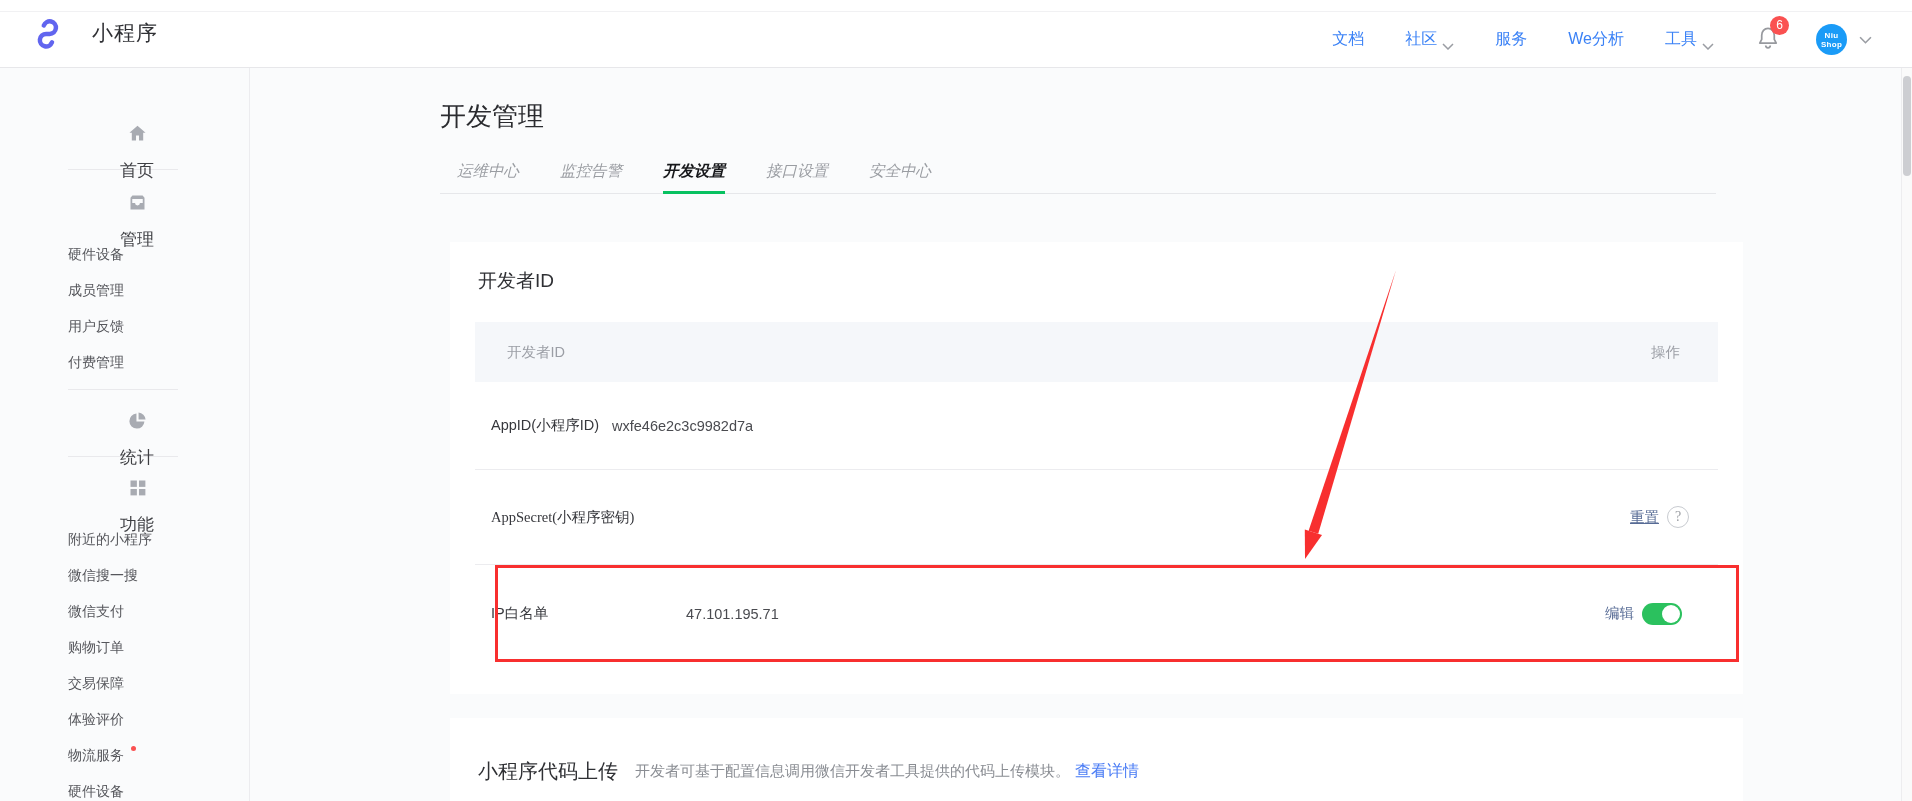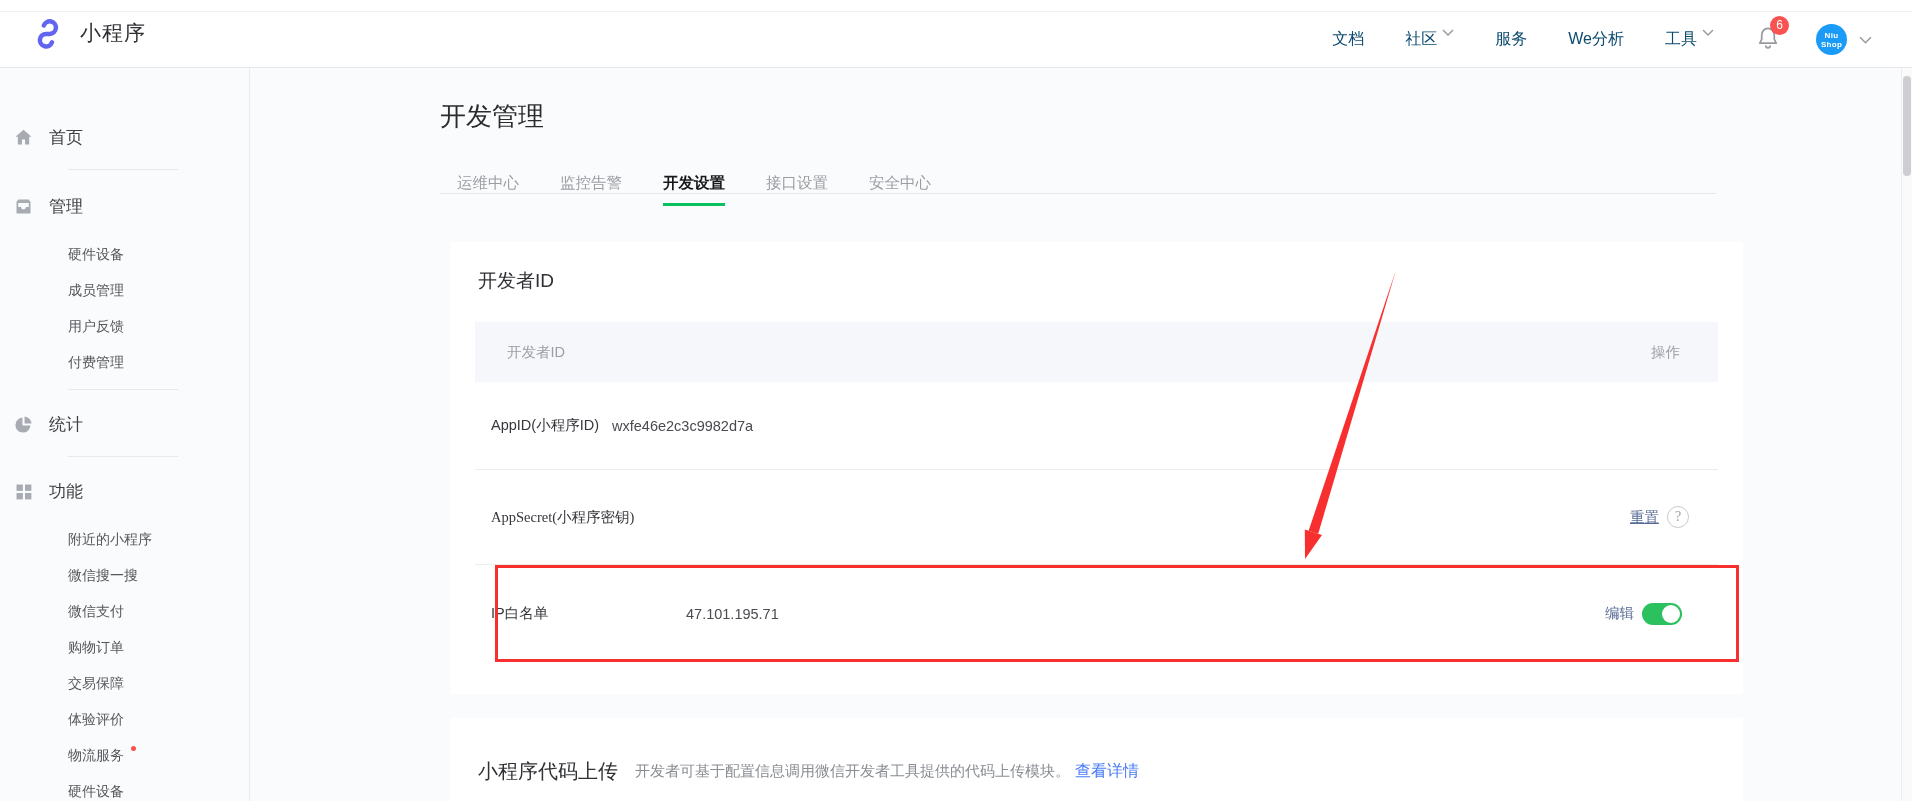--- a/index.html
+++ b/index.html
@@ -4,50 +4,50 @@
 <style>
   * { margin:0; padding:0; box-sizing:border-box; }
   html,body { width:1912px; height:801px; overflow:hidden; background:#fff;
               font-family:"Liberation Sans", sans-serif; }
   .stage { position:absolute; top:0; left:0; width:1912px; height:801px; }
 
   
   .topbar { position:absolute; top:0; left:0; width:1912px; height:68px; background:#fff;
             border-bottom:1px solid #e7e7ea; z-index:30; }
   .top-hairline { position:absolute; top:11px; left:0; width:1912px; height:1px; background:#f1f1f3; }
-  .logo-wrap { position:absolute; left:30px; top:16px; display:flex; align-items:center; gap:16px; cursor:pointer; }
+  .logo-wrap { position:absolute; left:30px; top:16px; display:flex; align-items:center; gap:28px; cursor:pointer; }
   .logo-text { font-size:21px; color:#2f3034; letter-spacing:1px; }
   .topnav { position:absolute; right:40px; top:11px; height:57px; display:flex; align-items:center; gap:41px; }
-  .nav-item { display:flex; align-items:flex-start; gap:5px; font-size:16px; color:#0c4a6e; cursor:pointer; white-space:nowrap; }
+  .nav-item { display:flex; align-items:flex-end; gap:5px; font-size:16px; color:#3b82f6; cursor:pointer; white-space:nowrap; }
   .bell-wrap { position:relative; cursor:pointer; margin-right:-6px; }
   .bell-badge { position:absolute; top:-9px; left:15px; min-width:19px; height:19px; border-radius:10px;
                 background:#fa5151; color:#fff; font-size:12px; line-height:19px; text-align:center; }
   .avatar-wrap { display:flex; align-items:center; gap:12px; cursor:pointer; }
   .avatar { width:31px; height:31px; border-radius:50%; background:#1a9bf7; color:#fff;
             display:flex; flex-direction:column; align-items:center; justify-content:center;
             font-size:8px; font-weight:bold; line-height:9px; letter-spacing:.3px; }
 
   
   .page-bg { position:absolute; top:68px; left:0; width:1912px; height:733px; background:#fafbfc; }
 
   
   .sidebar { position:absolute; top:68px; left:0; width:250px; height:733px;
              border-right:1px solid #ececef; background:#fafbfc; z-index:5; }
-  .side-head { display:flex; align-items:center; height:28px; padding-left:13px; gap:15px;
-               font-size:17px; color:#3e3f43; cursor:pointer; }
+  .side-head { display:flex; align-items:center; height:28px; padding-left:25px; gap:15px;
+               font-size:17px; color:#3e3f43; cursor:pointer;flex-direction:column; }
   .side-head svg { flex:0 0 auto; }
   .side-divider { height:1px; background:#e9e9ec; margin:18px 0 0 68px; width:110px; }
   .side-sub { list-style:none; margin-top:16px; }
   .side-sub li { height:36px; line-height:36px; padding-left:68px; font-size:14px; color:#56575c; cursor:pointer; }
   .dot { display:inline-block; width:5px; height:5px; border-radius:50%; background:#fa5151;
          margin-left:7px; vertical-align:9px; }
 
   
   .page-title { position:absolute; left:440px; top:99px; font-size:26px; color:#2a2b2f; z-index:6; }
-  .tabs { position:absolute; left:457px; top:173px; display:flex; gap:41px; font-size:15.5px; z-index:7; }
+  .tabs { position:absolute; left:457px; top:161px; display:flex; gap:41px; font-size:15.5px; z-index:7;font-style:italic; }
   .tab { color:#9a9da2; height:33px; cursor:pointer; }
   .tab.active { color:#17181b; font-weight:bold; border-bottom:3px solid #07c160; }
   .tabs-underline { position:absolute; left:440px; top:193px; width:1276px; height:1px; background:#e6e7ea; z-index:6; }
 
   .card { position:absolute; left:450px; width:1293px; background:#fff; z-index:6; }
   .card1 { top:242px; height:452px; }
   .card2 { top:718px; height:120px; }
   .sec-title { padding:26px 0 0 28px; font-size:19px; color:#2f3034; }
 
   .table { position:absolute; left:25px; top:80px; width:1243px; }

